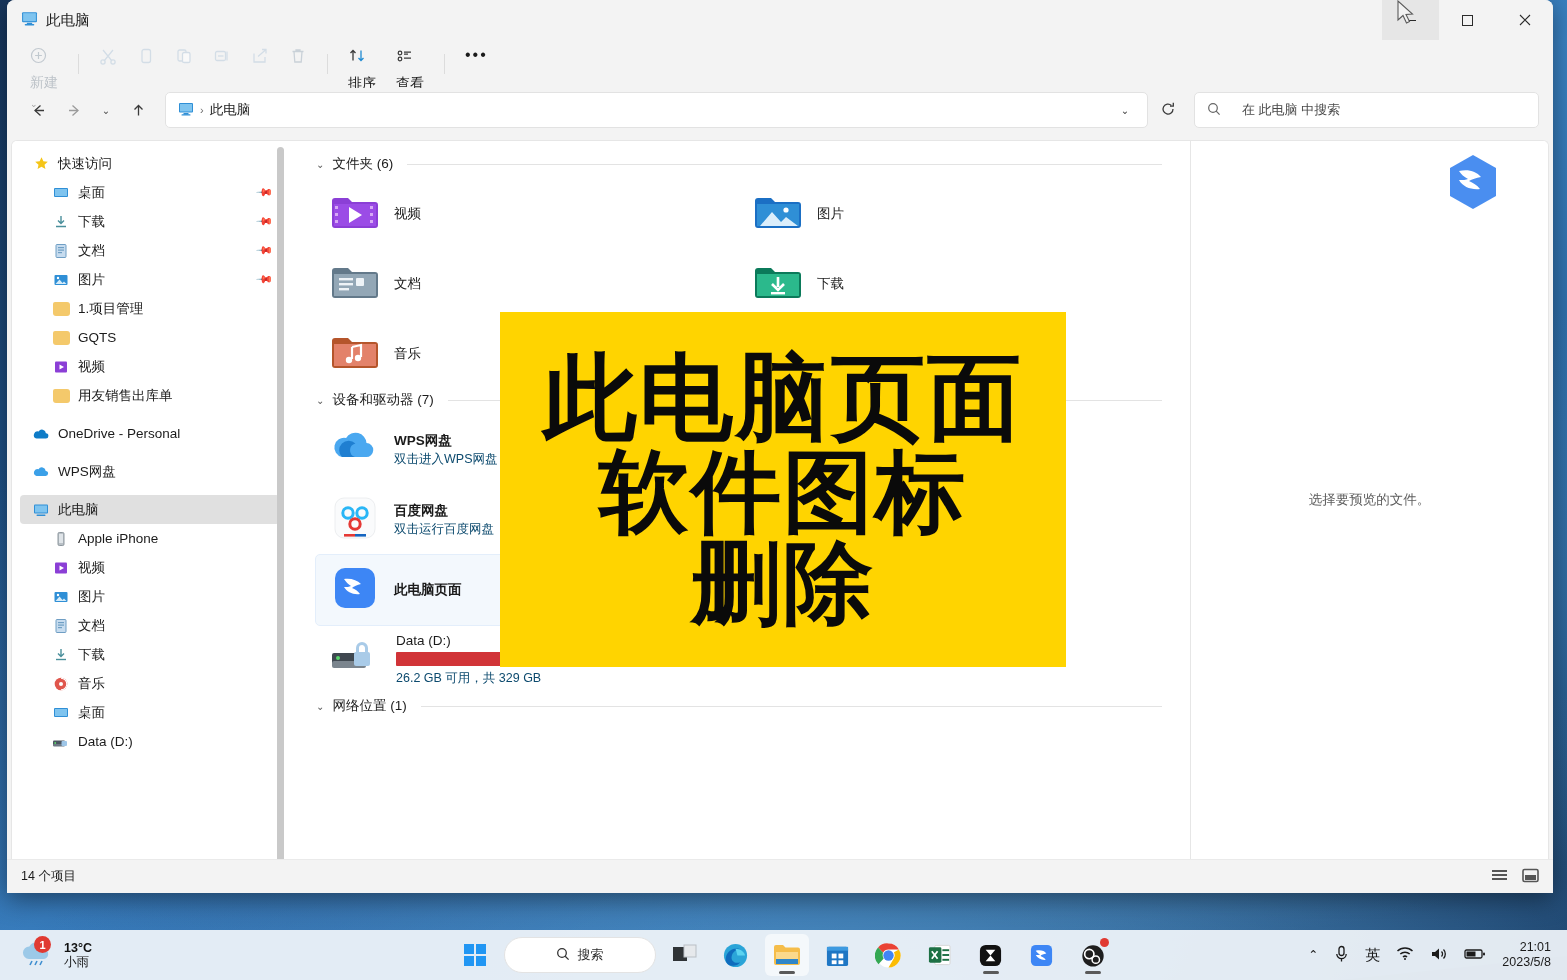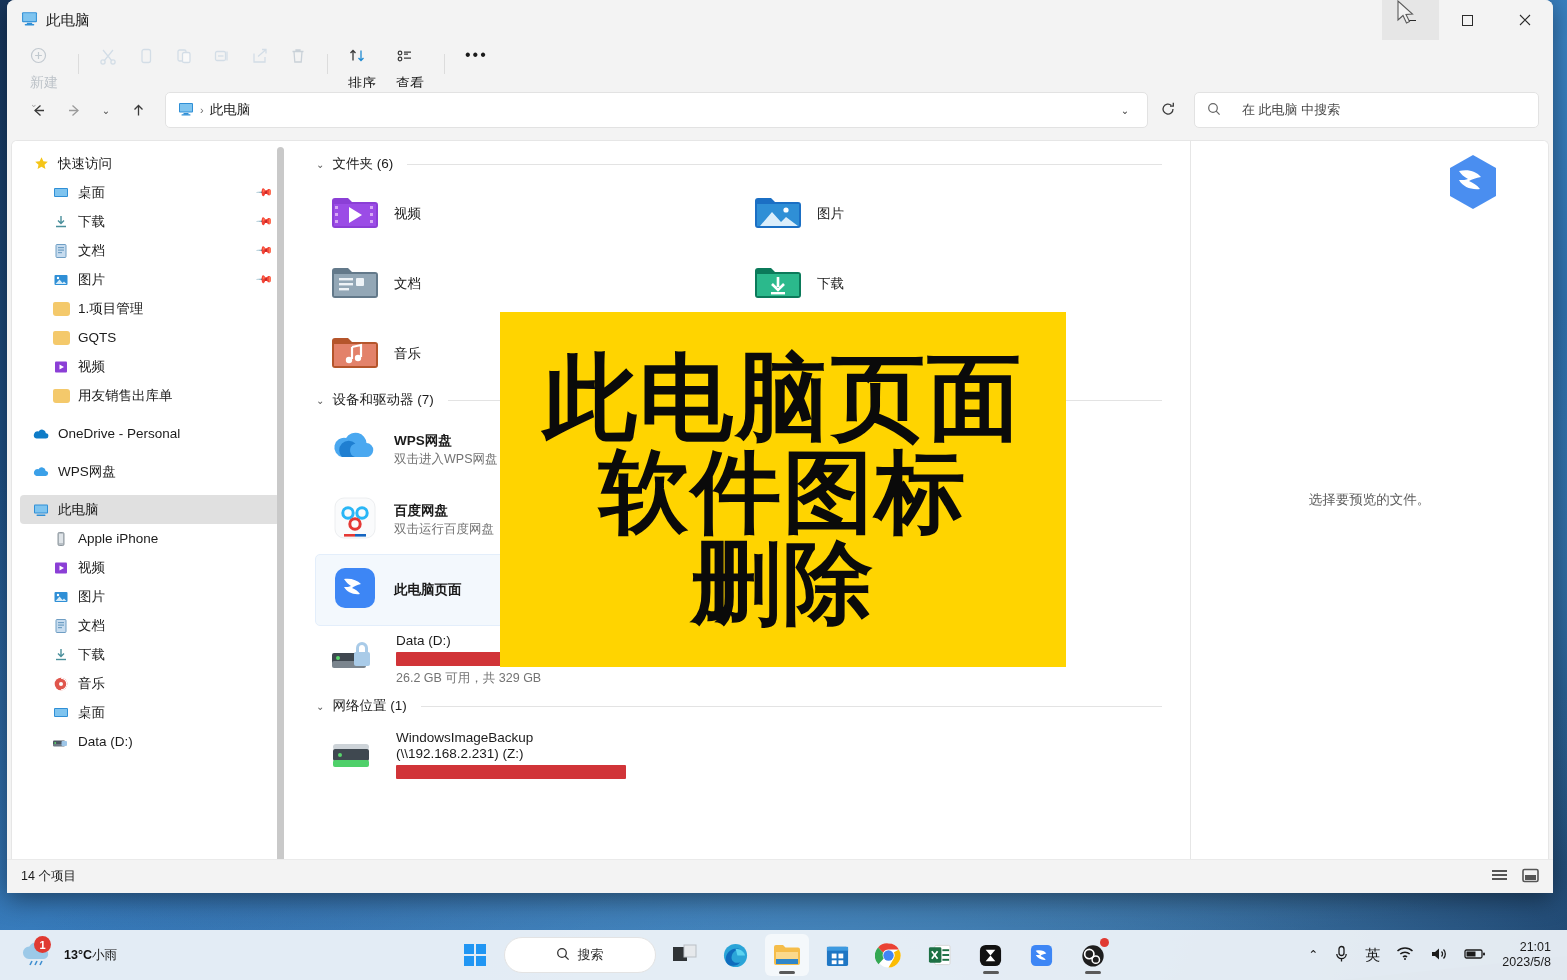--- a/index.html
+++ b/index.html
@@ -155,21 +155,21 @@
   .drive-grid { display: flex; flex-wrap: wrap; }
   .drive {
     width: 50%; min-height: 70px;
     display: flex; align-items: center; gap: 14px;
     padding-left: 14px; border-radius: 4px;
   }
   .drive.sel { background: #f3f8fd; outline: 1px solid #e3eefb; }
   .drive-txt { display: flex; flex-direction: column; gap: 1px; min-width: 0; }
   .drive-name { font-size: 13.5px; color: #1b1b1b; font-weight: 600; }
   .drive-name.plain { font-weight: 400; }
-  .drive-sub { font-size: 12.5px; color: #737373; }
+  .drive-sub { font-size: 12.5px; color: #0c4a6e; }
   .bar {
     width: 230px; height: 14px; background: #e6e6e6;
     border-radius: 1px; overflow: hidden; margin: 3px 0 3px 0;
   }
   .bar > i { display: block; height: 100%; background: #d13438; }
   .preview {
     width: 358px; flex: 0 0 358px;
     border-left: 1px solid #e6e6e6;
     background: #fff;
     position: relative;
@@ -214,21 +214,21 @@
   }
   .tb-weather { display: flex; align-items: center; gap: 8px; padding-left: 22px; }
   .weather-ico { position: relative; width: 34px; height: 30px; }
   .weather-badge {
     position: absolute; left: 12px; top: -4px;
     width: 17px; height: 17px; border-radius: 50%;
     background: #e03a32; color: #fff; font-size: 11px;
     display: flex; align-items: center; justify-content: center;
     font-weight: 700;
   }
-  .weather-txt { display: flex; flex-direction: row; line-height: 1.15; }
+  .weather-txt { display: flex; flex-direction: column; line-height: 1.15; }
   .weather-txt b { font-size: 12.5px; color: #111; }
   .weather-txt span { font-size: 12.5px; color: #111; }
   .tb-center {
     position: absolute; left: 50%; transform: translateX(-50%);
     display: flex; align-items: center; gap: 7px;
   }
   .tb-icon { width: 44px; height: 42px; display: flex; align-items: center; justify-content: center; position: relative; border-radius: 6px; }
   .tb-icon.active { background: rgba(255,255,255,.6); }
   .tb-icon .run { position: absolute; bottom: 2px; left: 50%; transform: translateX(-50%); width: 16px; height: 3px; border-radius: 2px; background: #5a5a5a; }
   .tb-search {
@@ -788,37 +788,20 @@
         <div class="drive"></div>
       </div>
 
       <div class="group-head" style="margin-top:2px">
         <span class="gchev">⌄</span>
         <span>网络位置 (1)</span>
         <span class="rule"></span>
       </div>
 
       <div class="drive-grid">
-        <div class="drive" style="align-items:center">
-          <span>
-            <svg width="52" height="44" viewBox="0 0 52 44">
-              <rect x="3" y="12" width="36" height="6" rx="3" fill="#cdd3d8"></rect>
-              <rect x="3" y="17" width="36" height="12" rx="2" fill="#3f4850"></rect>
-              <circle cx="10" cy="23" r="2" fill="#58d66b"></circle>
-              <rect x="3" y="28" width="36" height="7" rx="2" fill="#4fd06a"></rect>
-            </svg>
-          </span>
-          <span class="drive-txt">
-            <span class="drive-name plain">WindowsImageBackup</span>
-            <span class="drive-name plain">(\\192.168.2.231) (Z:)</span>
-            <span class="bar">
-                <i style="width:100%"></i>
-              </span>
-          </span>
-        </div>
         <div class="drive"></div>
       </div>
     </div>
 
     <div class="preview">
       <span style="position:absolute;right:44px;top:10px">
         <svg width="62" height="62" viewBox="0 0 62 62">
           <path d="M31 4 L54 17 V45 L31 58 L8 45 V17z" fill="#4a8ef0"></path>
           <path d="M17 20c9-2 17 0 22 6-5 1-9 2-12 4 4 2 8 4 11 8-9 1-17-2-21-9 4 0 7 0 9-1-4-2-7-5-9-8z" fill="#fff"></path>
         </svg>

